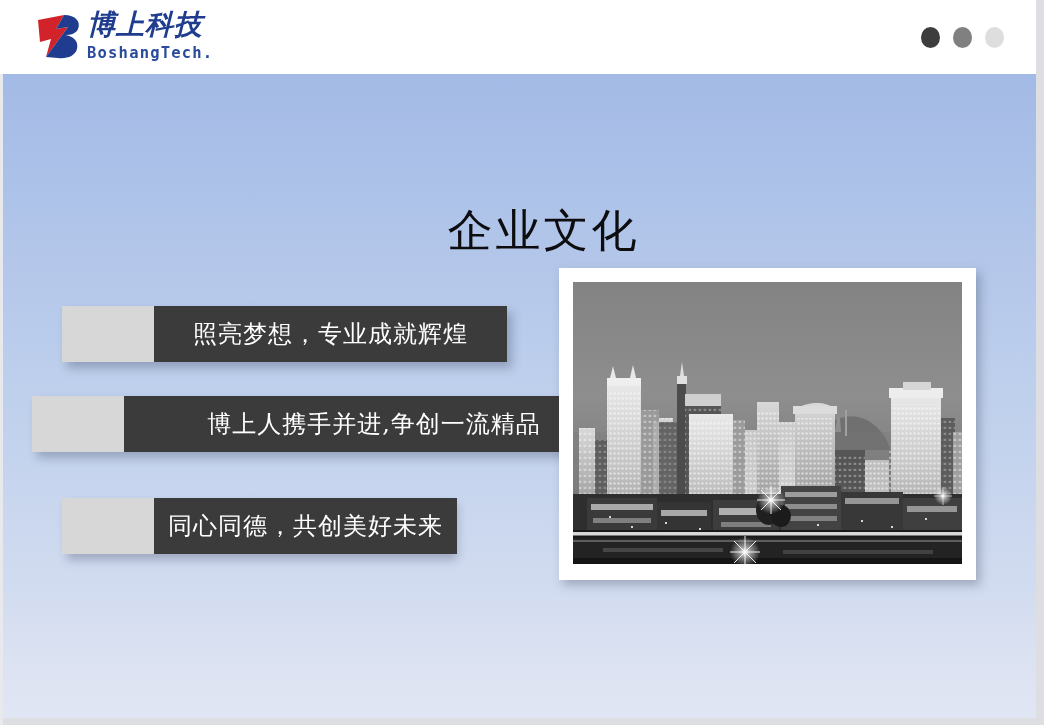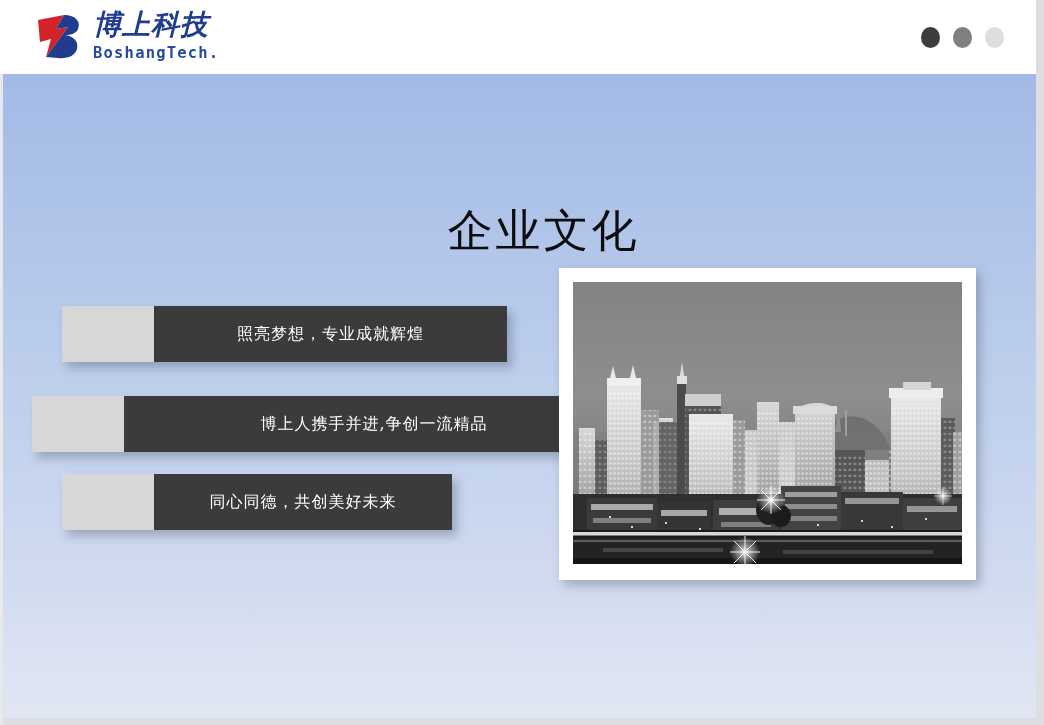--- a/index.html
+++ b/index.html
@@ -51,21 +51,21 @@
     background: #ffffff;
     z-index: 5;
   }
 
   #logo-block {
     position: absolute;
     left: 34px;
     top: 10px;
     display: flex;
     align-items: center;
-    gap: 9px;
+    gap: 3px;
   }
 
   #logo-mark {
     width: 50px;
     height: 50px;
     flex: 0 0 50px;
     position: relative;
   }
   #logo-mark svg { display: block; width: 50px; height: 50px; }
 
@@ -160,31 +160,31 @@
   .bar-body {
     flex: 1 1 auto;
     background: #3b3b3b;
     display: flex;
     align-items: center;
     justify-content: center;
     padding: 0 14px;
   }
   .bar-text {
     font-family: "DejaVu Serif", "Liberation Serif", serif;
-    font-size: 16px;
+    font-size: 24px;
     font-weight: 400;
     color: #ffffff;
     letter-spacing: 1px;
     white-space: nowrap;
     line-height: 1;
   }
 
   #bar-1 { left: 59px;  top: 232px; width: 445px; }
   #bar-2 { left: 29px;  top: 322px; width: 592px; }
-  #bar-3 { left: 59px;  top: 400px; width: 390px; }
+  #bar-3 { left: 59px;  top: 424px; width: 390px; }
 
   
   #photo-frame {
     position: absolute;
     left: 556px;
     top: 194px;
     width: 417px;
     height: 312px;
     background: #ffffff;
     padding: 14px 14px 16px 14px;

